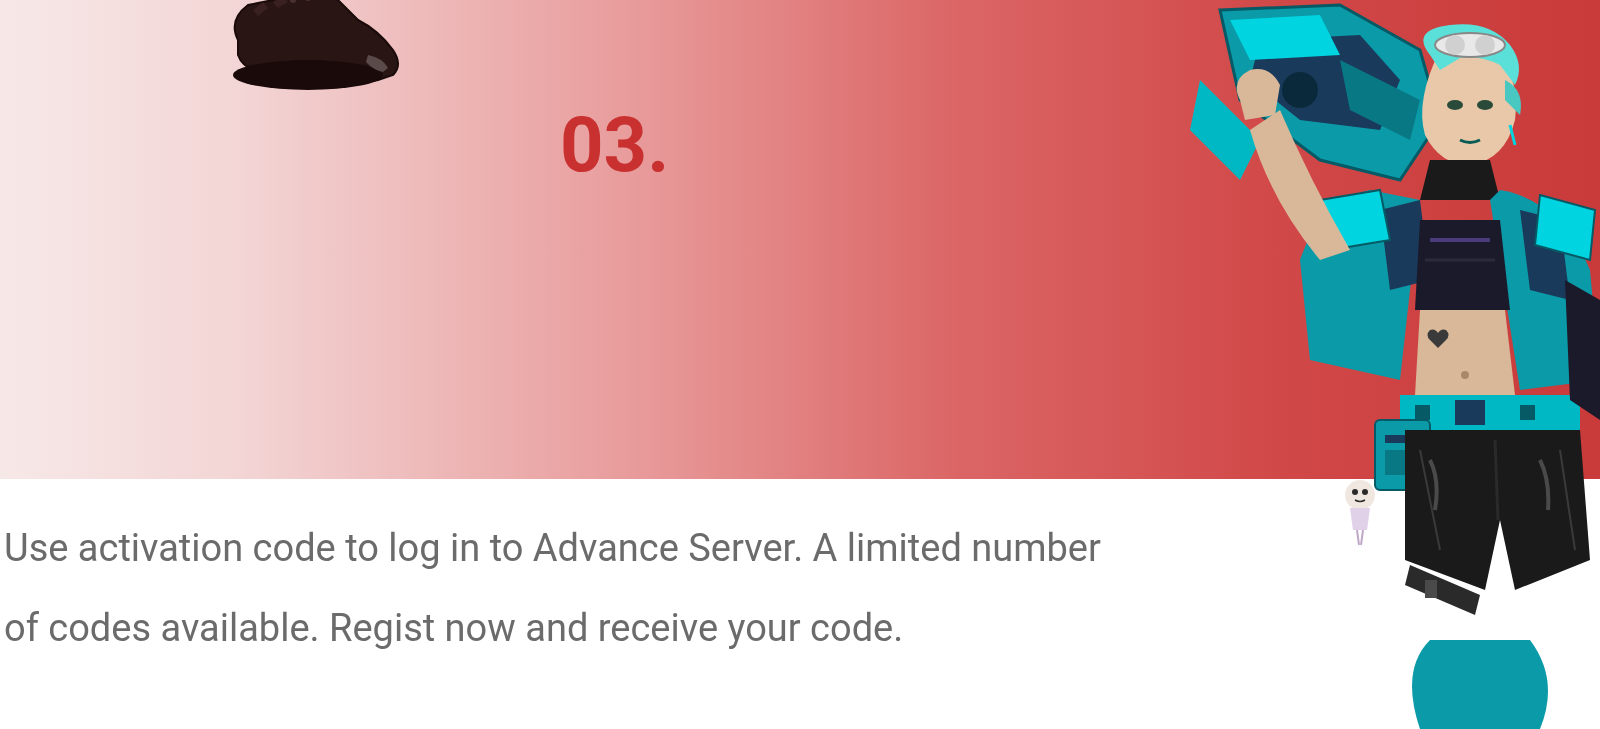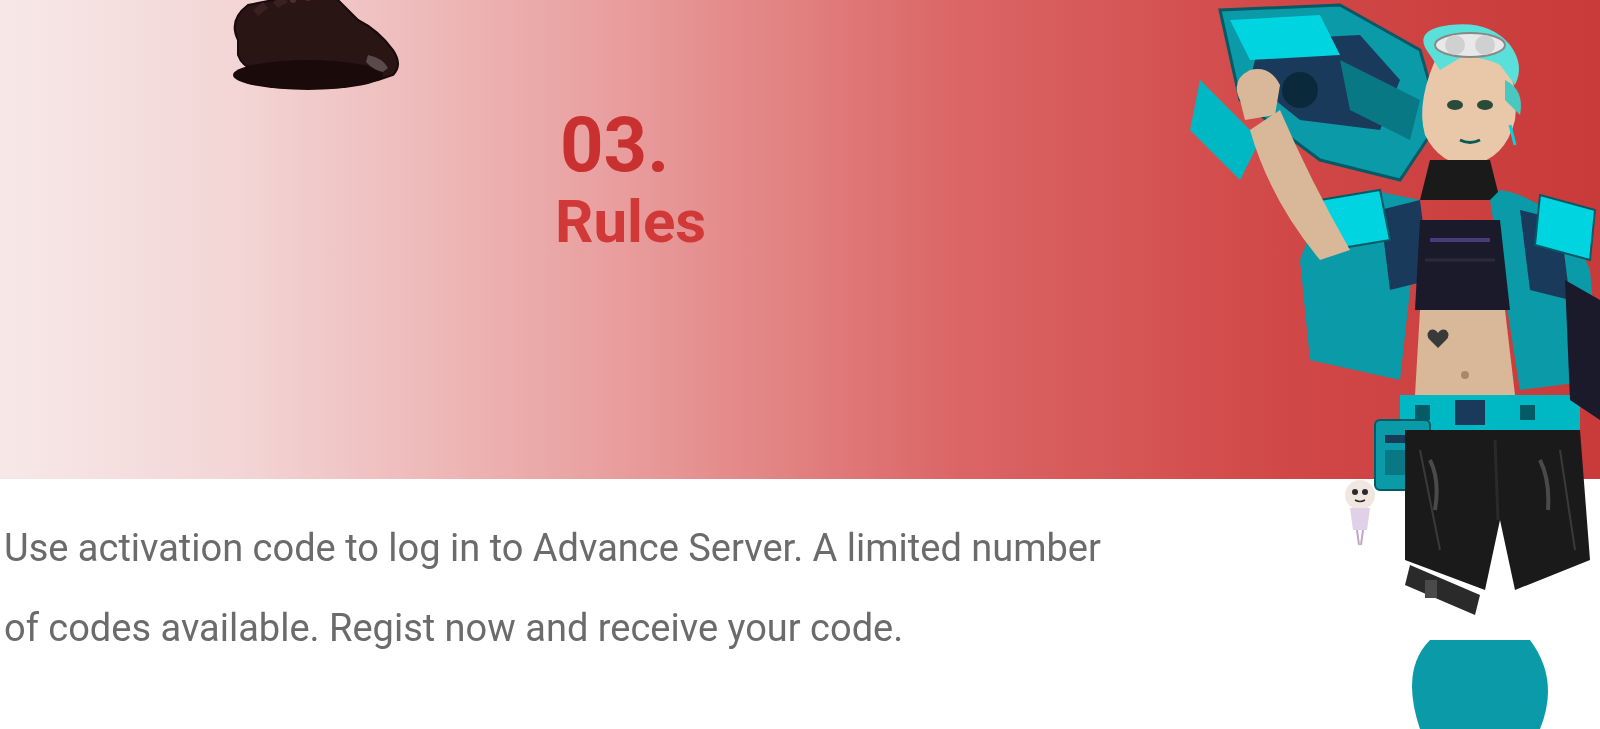--- a/index.html
+++ b/index.html
@@ -74,21 +74,20 @@
       <path d="M 20 60 Q 10 40 30 25 L 80 15 Q 100 10 120 20 L 140 40 Q 160 50 175 70 Q 185 85 175 95 L 160 100 Q 140 105 100 100 L 50 95 Q 25 90 20 75 Z" fill="#2a1515" stroke="#1a0a0a" stroke-width="2"></path>
       <ellipse cx="90" cy="95" rx="75" ry="15" fill="#1a0a0a"></ellipse>
       <path d="M 35 30 L 45 22 L 50 28 L 40 36 Z" fill="#3a2020"></path>
       <path d="M 55 22 L 65 16 L 70 22 L 60 28 Z" fill="#3a2020"></path>
       <circle cx="75" cy="20" r="3" fill="#4a3030"></circle>
       <circle cx="90" cy="18" r="3" fill="#4a3030"></circle>
       <path d="M 150 75 Q 165 78 170 88 L 165 92 Q 155 90 148 82 Z" fill="#5a4a4a"></path>
     </svg>
   </div>
   <div class="section-number">03.</div>
-  <div class="section-title">Rules</div>
 </div>
 
 <div class="content-section">
   <p class="body-text">Use activation code to log in to Advance Server. A limited number of codes available. Regist now and receive your code.</p>
 </div>
 
 <div class="character-graphic">
   <svg viewBox="0 0 480 729" xmlns="http://www.w3.org/2000/svg">
 
     <g transform="translate(20, 0)">

